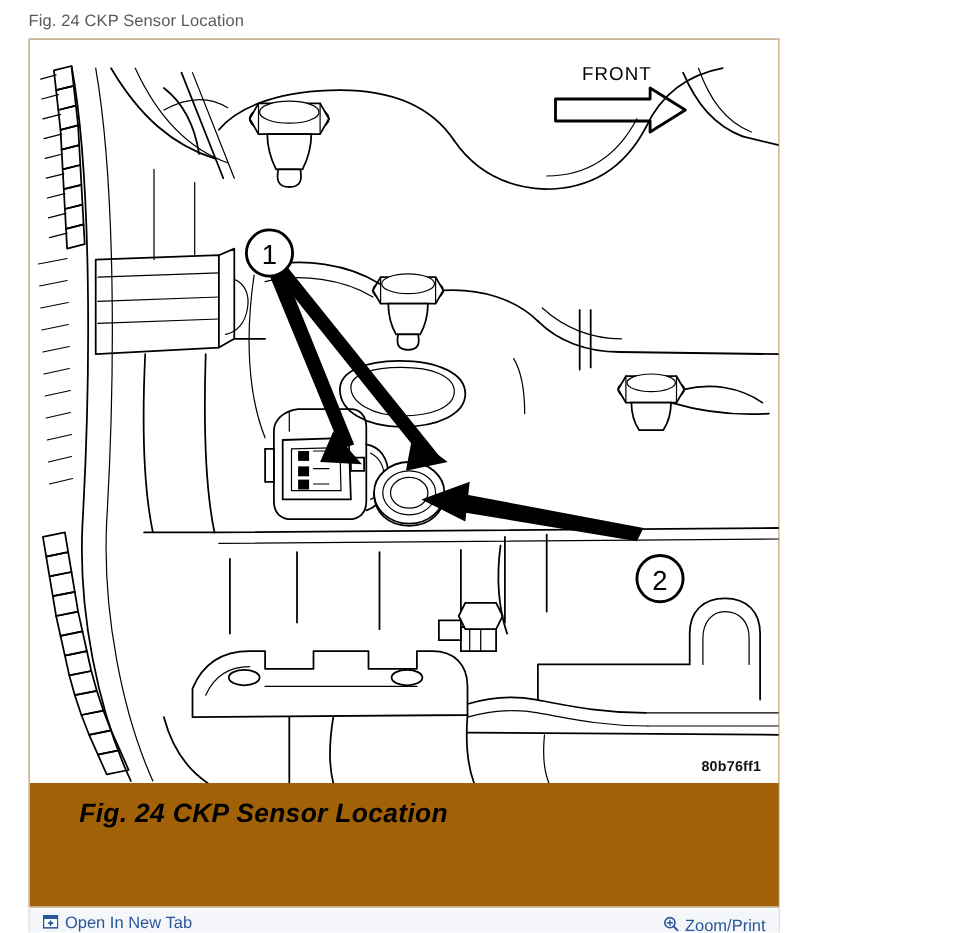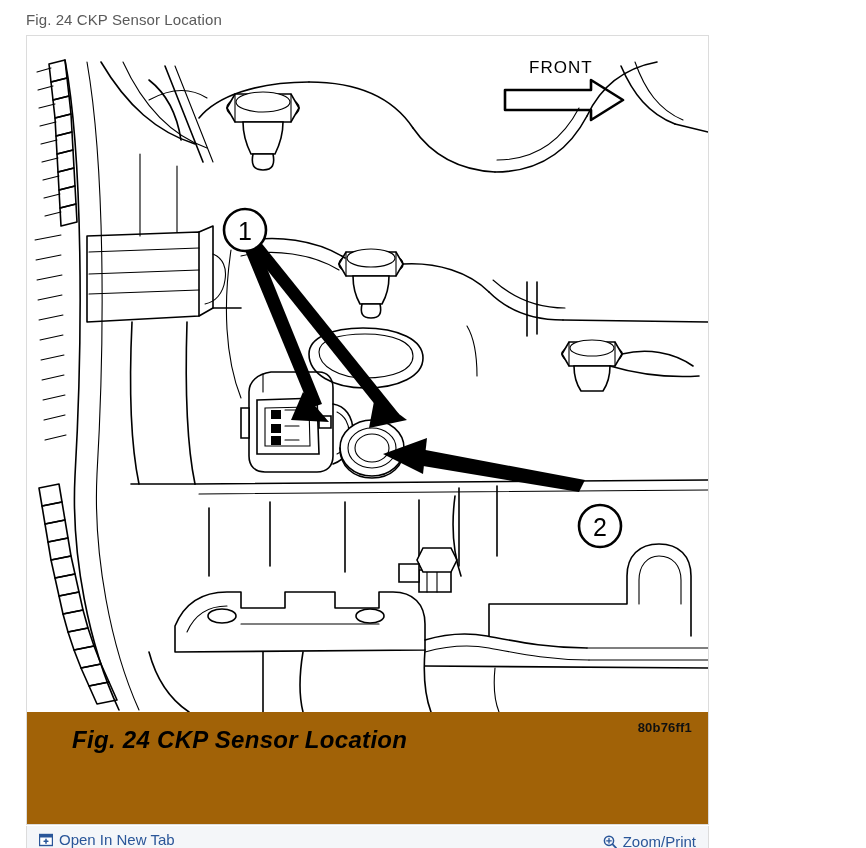--- a/index.html
+++ b/index.html
@@ -45,21 +45,21 @@
     width: 681px;
     height: 676px;
     overflow: hidden;
   }
   #figure-svg { display: block; }
 
   
   #figure-code {
     position: absolute;
     right: 16px;
-    top: 684px;
+    top: 653px;
     font-family: "Liberation Sans", sans-serif;
     font-size: 13px;
     font-weight: bold;
     color: #111;
     letter-spacing: .2px;
   }
 
   
   #caption-block {
     position: absolute;
@@ -99,21 +99,20 @@
     width: 683px;
     height: 22px;
     background: #f4f6f9;
     border-left: 1px solid #dcdcdc;
     border-right: 1px solid #dcdcdc;
     box-sizing: border-box;
   }
   .footer-link {
     position: absolute;
     display: flex;
-    align-items: center;
     gap: 6px;
     font-family: "Liberation Sans", sans-serif;
     font-size: 15px;
     color: #2a5699;
     text-decoration: none;
     cursor: pointer;
     white-space: nowrap;
   }
   #open-new-tab-link { left: 12px; top: 5px; }
   #zoom-print-link { right: 12px; top: 7px; }

